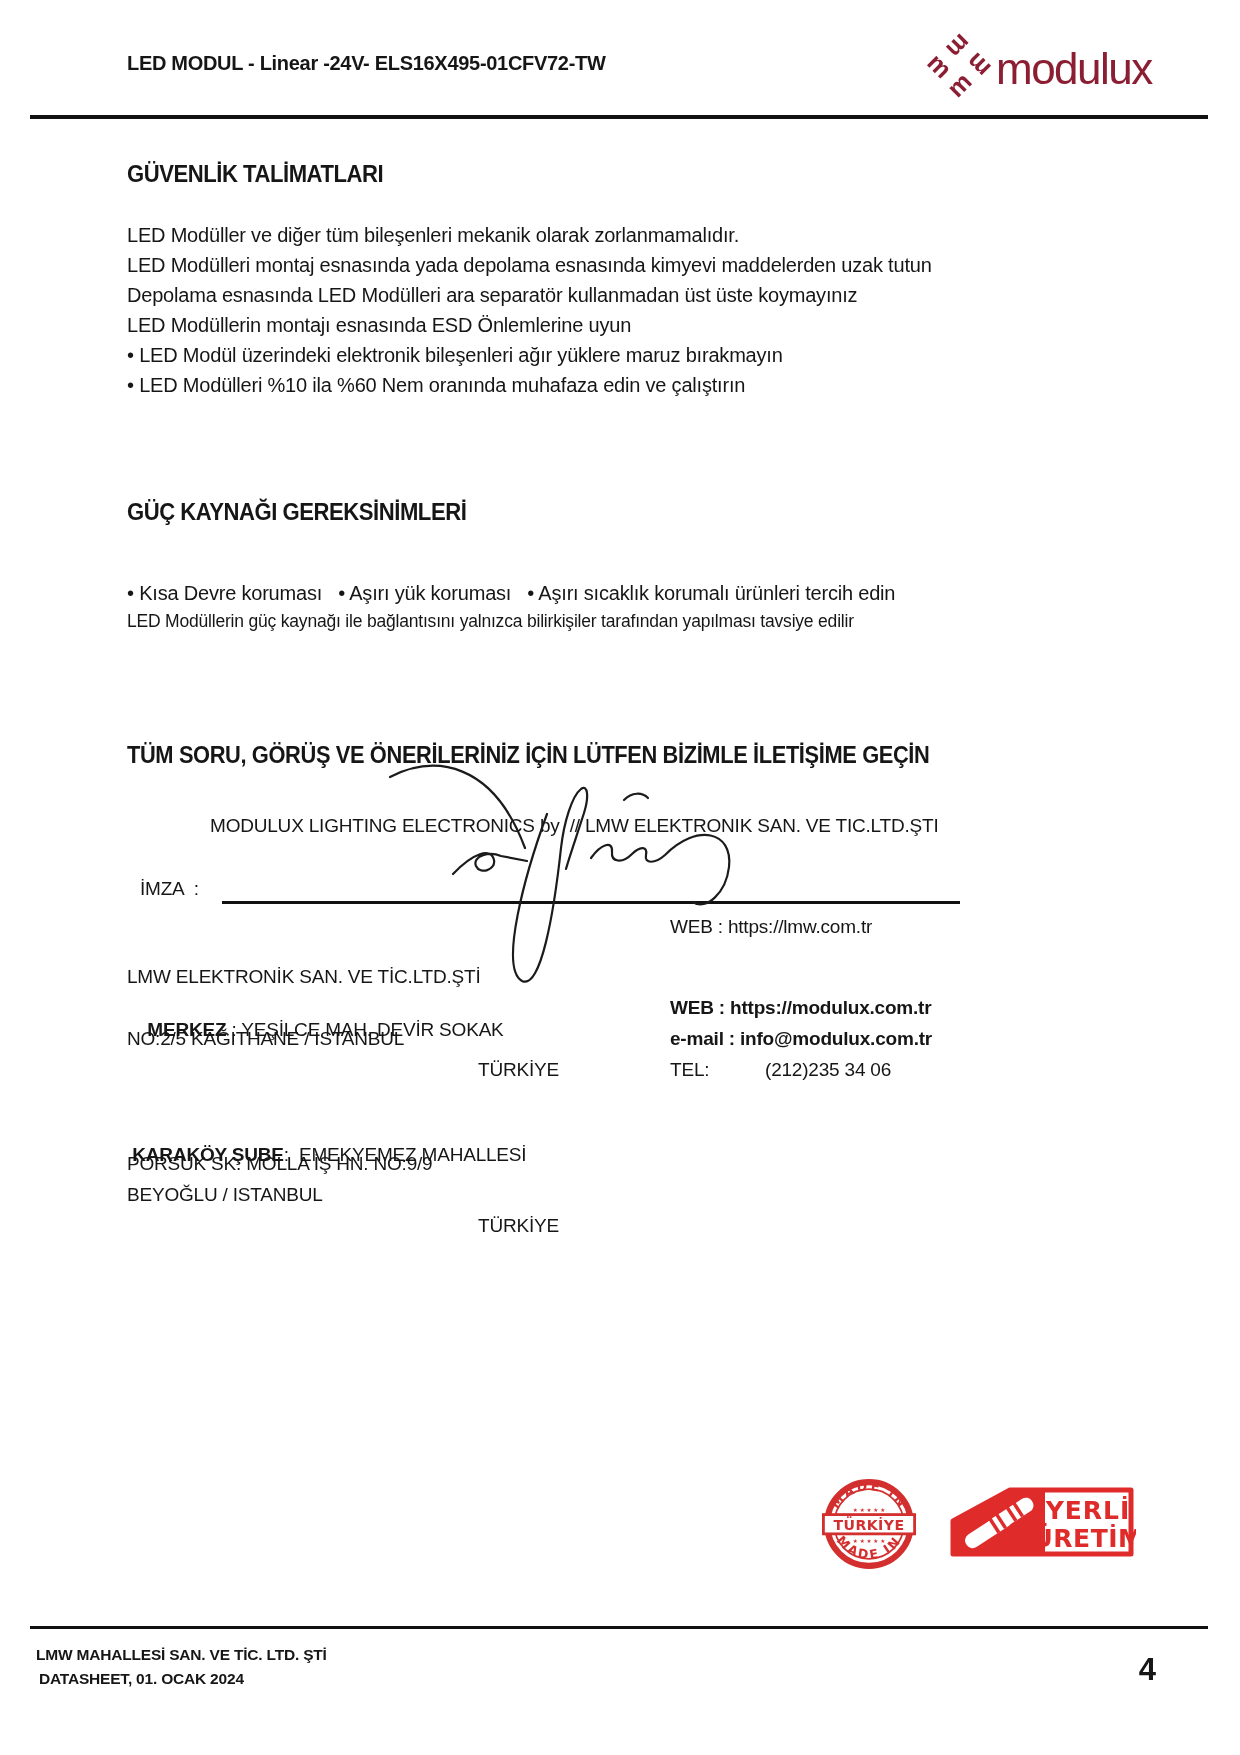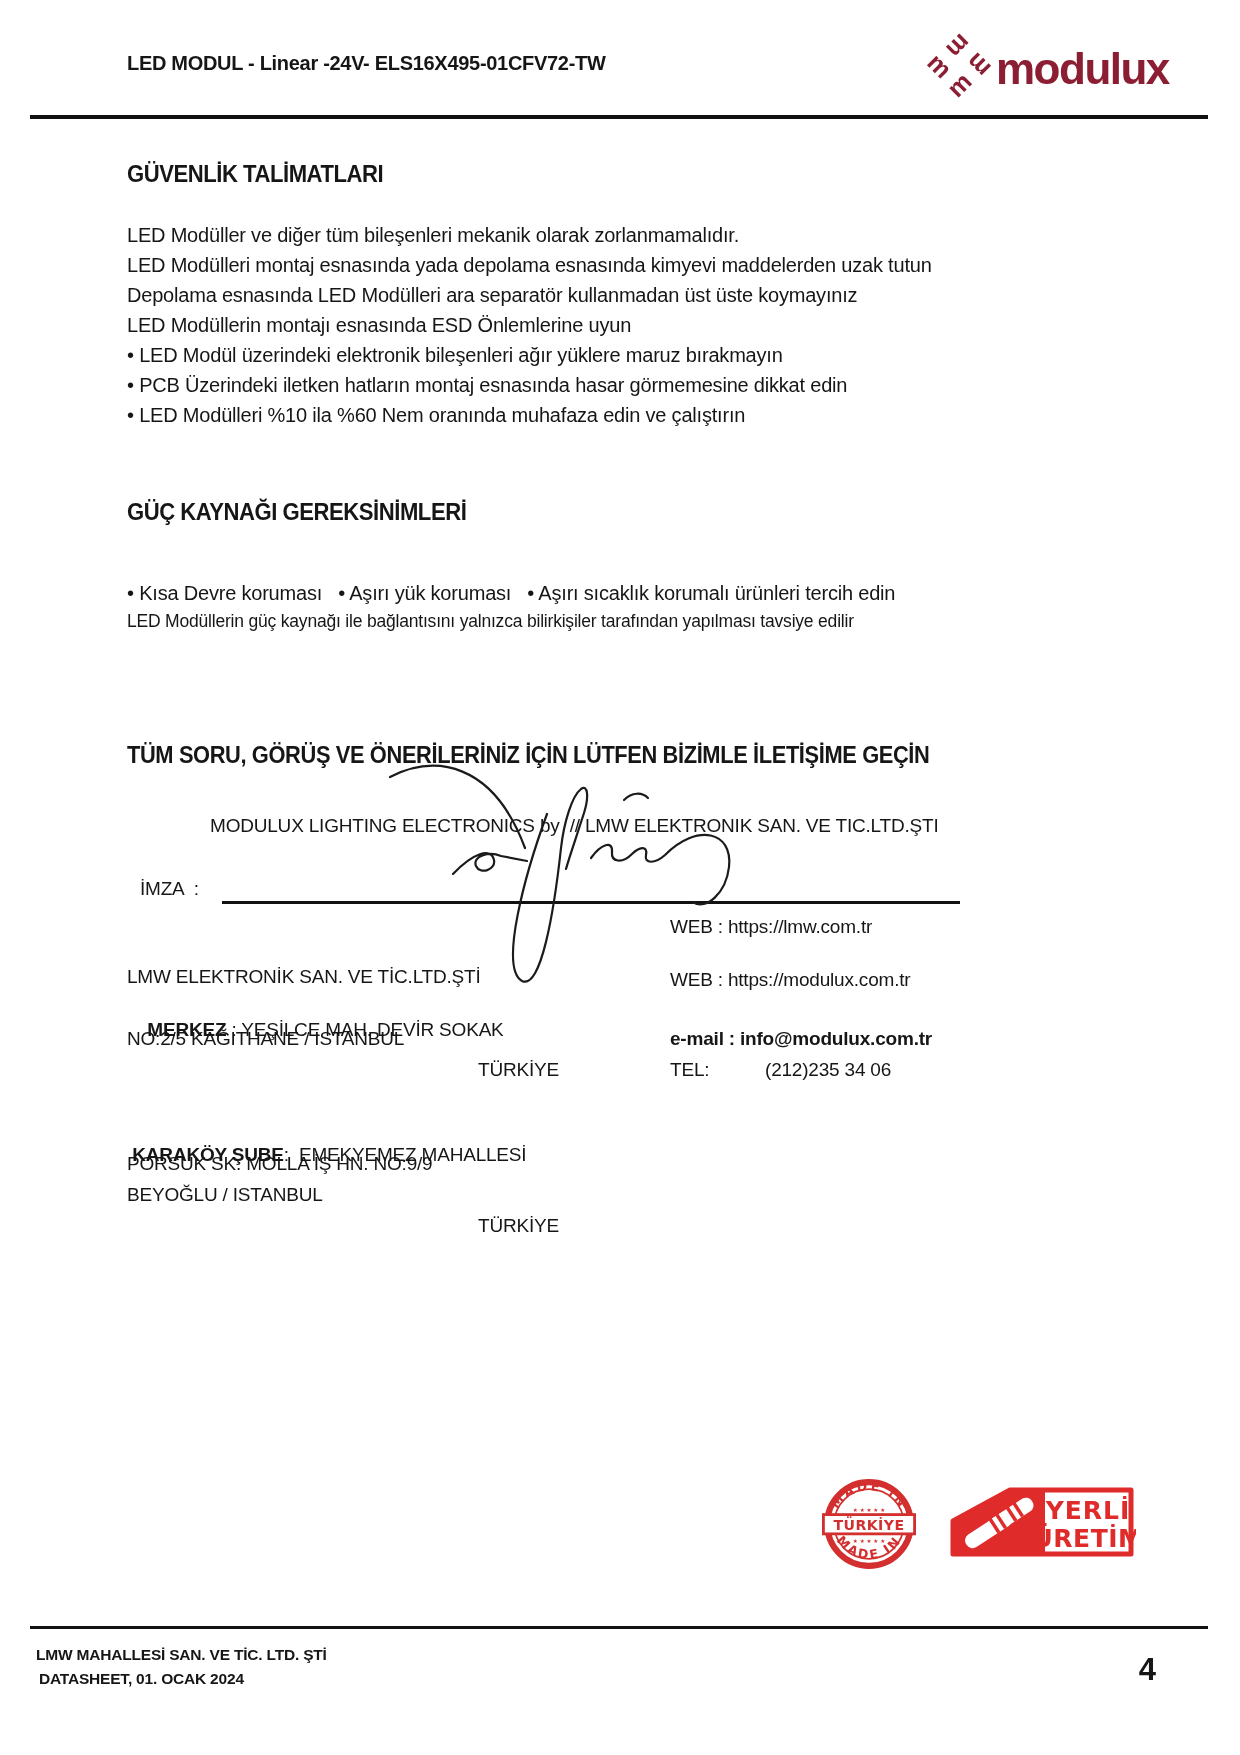--- a/index.html
+++ b/index.html
@@ -24,21 +24,21 @@
   .logo-wrap{display:flex;align-items:center;gap:8px;}
   .logo-mark{width:58px;height:58px;transform:rotate(45deg);display:grid;grid-template-columns:26px 26px;grid-template-rows:26px 26px;gap:1px;}
   .logo-mark span{
     font-weight:bold;font-size:25px;line-height:26px;text-align:center;
     color:#8b1e33;display:block;width:26px;height:26px;
   }
   .logo-mark .m1{transform:rotate(90deg);}
   .logo-mark .m2{transform:rotate(180deg);}
   .logo-mark .m3{transform:rotate(0deg);}
   .logo-mark .m4{transform:rotate(270deg);}
-  .logo-text{font-weight:bold;font-size:44px;color:#8b1e33;letter-spacing:-1.5px;}
+  .logo-text{font-weight:normal;font-size:44px;color:#8b1e33;letter-spacing:-1.5px;}
   .footer-line{font-weight:bold;font-size:15.5px;letter-spacing:-0.2px;}
   .page-num{font-weight:bold;font-size:31px;}
   svg text{font-family:"DejaVu Sans","Liberation Sans",sans-serif;}
 </style>
 </head>
 <body>
 
 <div class="page">
 
   <div class="abs h-title" style="left:127px;top:52px;">LED MODUL - Linear -24V- ELS16X495-01CFV72-TW</div>
@@ -56,21 +56,20 @@
   <div class="abs rule" style="left:30px;top:115px;width:1178px;height:4px;"></div>
 
   <div class="abs sec-head" style="left:127px;top:160px;">GÜVENLİK TALİMATLARI</div>
 
   <div class="abs" style="left:127px;top:220px;width:1000px;">
     <div class="body-line">LED Modüller ve diğer tüm bileşenleri mekanik olarak zorlanmamalıdır.</div>
     <div class="body-line">LED Modülleri montaj esnasında yada depolama esnasında kimyevi maddelerden uzak tutun</div>
     <div class="body-line">Depolama esnasında LED Modülleri ara separatör kullanmadan üst üste koymayınız</div>
     <div class="body-line">LED Modüllerin montajı esnasında ESD Önlemlerine uyun</div>
     <div class="body-line">• LED Modül üzerindeki elektronik bileşenleri ağır yüklere maruz bırakmayın</div>
-    <div class="body-line">• PCB Üzerindeki iletken hatların montaj esnasında hasar görmemesine dikkat edin</div>
     <div class="body-line">• LED Modülleri %10 ila %60 Nem oranında muhafaza edin ve çalıştırın</div>
   </div>
 
   <div class="abs sec-head" style="left:127px;top:498px;">GÜÇ KAYNAĞI GEREKSİNİMLERİ</div>
 
   <div class="abs body-line" style="left:127px;top:578px;">• Kısa Devre koruması   • Aşırı yük koruması   • Aşırı sıcaklık korumalı ürünleri tercih edin</div>
 
   <div class="abs small-note" style="left:127px;top:611px;">LED Modüllerin güç kaynağı ile bağlantısını yalnızca bilirkişiler tarafından yapılması tavsiye edilir</div>
 
   <div class="abs contact-head" style="left:127px;top:742px;">TÜM SORU, GÖRÜŞ VE ÖNERİLERİNİZ İÇİN LÜTFEN BİZİMLE İLETİŞİME GEÇİN</div>
@@ -92,21 +91,21 @@
   </svg>
 
   <div class="abs addr" style="left:127px;top:966px;">LMW ELEKTRONİK SAN. VE TİC.LTD.ŞTİ</div>
   <div class="abs addr" style="left:127px;top:997px;">
     <b>MERKEZ</b><span> : YEŞİLCE MAH. DEVİR SOKAK</span>
   </div>
   <div class="abs addr" style="left:127px;top:1028px;">NO:2/5 KAĞITHANE / ISTANBUL</div>
   <div class="abs addr" style="left:478px;top:1059px;">TÜRKİYE</div>
 
   <div class="abs addr" style="left:670px;top:916px;">WEB : https://lmw.com.tr</div>
-  <div class="abs addr" style="left:670px;top:969px;">WEB : https://modulux.com.tr</div>
+  <div class="abs addr" style="left:670px;top:997px;font-weight:bold;">WEB : https://modulux.com.tr</div>
   <div class="abs addr" style="left:670px;top:1028px;font-weight:bold;">e-mail : info@modulux.com.tr</div>
   <div class="abs addr" style="left:670px;top:1059px;">TEL:</div>
   <div class="abs addr" style="left:765px;top:1059px;">(212)235 34 06</div>
 
   <div class="abs addr" style="left:112px;top:1122px;">
     <b>KARAKÖY ŞUBE</b><span>:  EMEKYEMEZ MAHALLESİ</span>
   </div>
   <div class="abs addr" style="left:127px;top:1153px;">PORSUK SK. MOLLA İŞ HN. NO:9/9</div>
   <div class="abs addr" style="left:127px;top:1184px;">BEYOĞLU / ISTANBUL</div>
   <div class="abs addr" style="left:478px;top:1215px;">TÜRKİYE</div>

